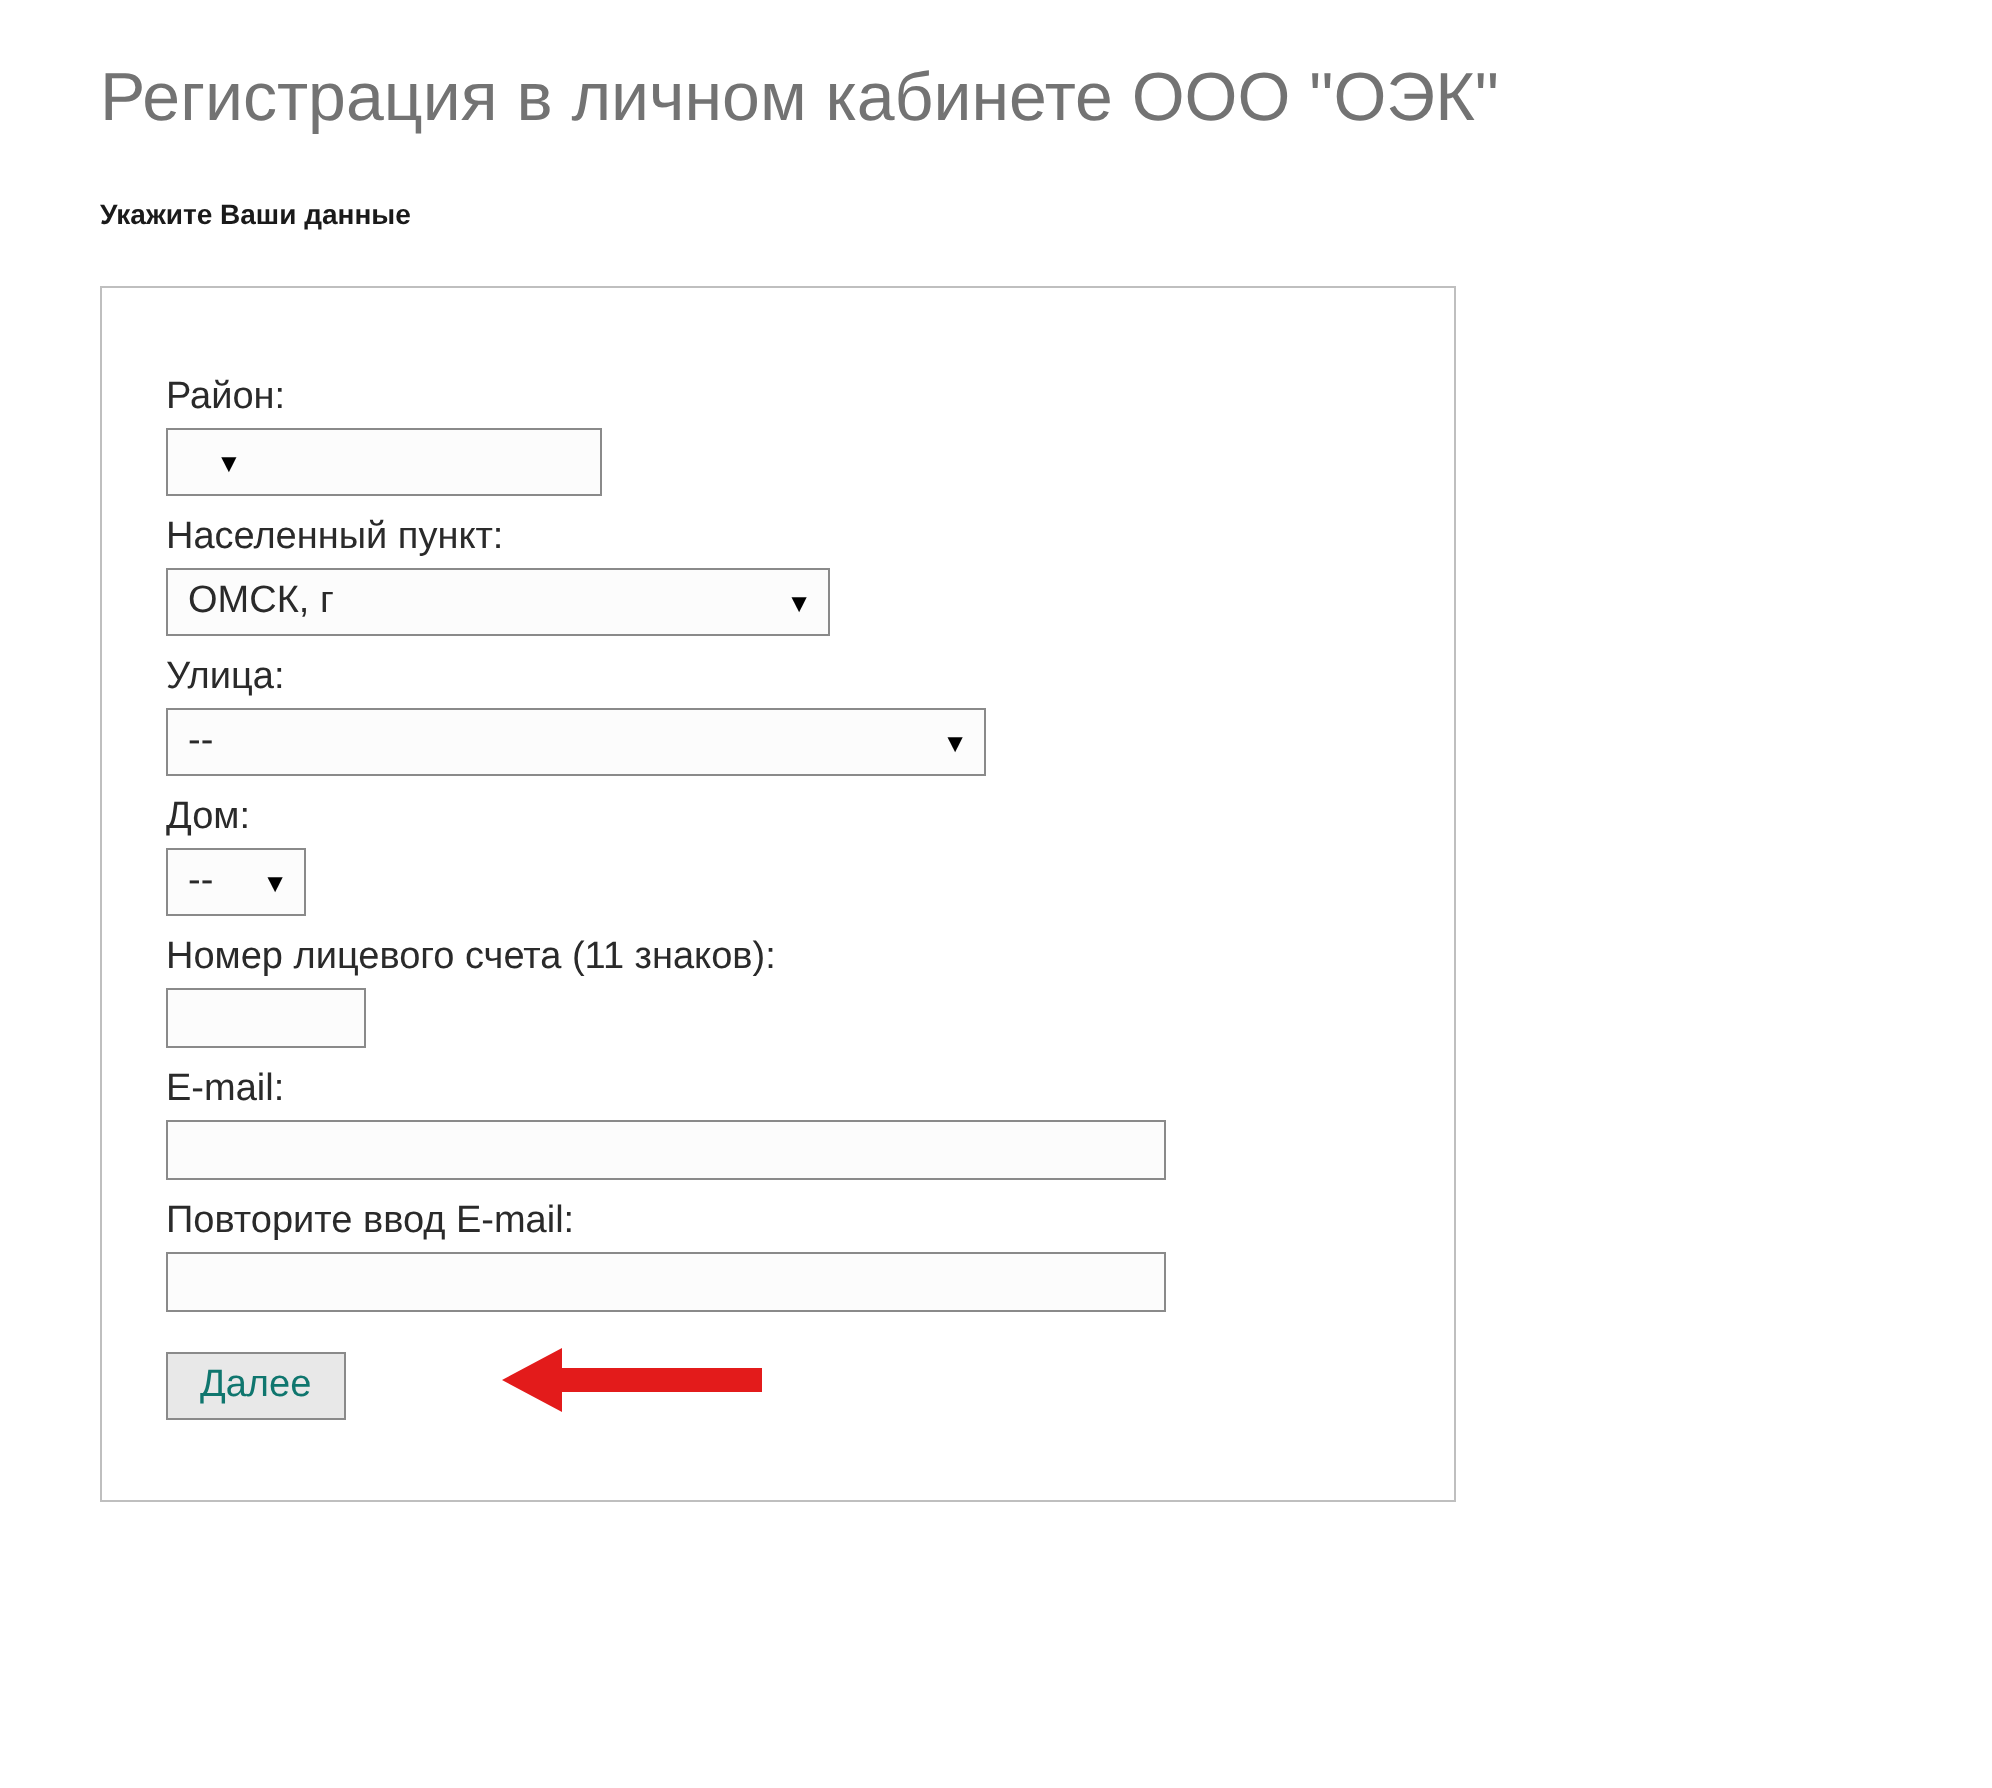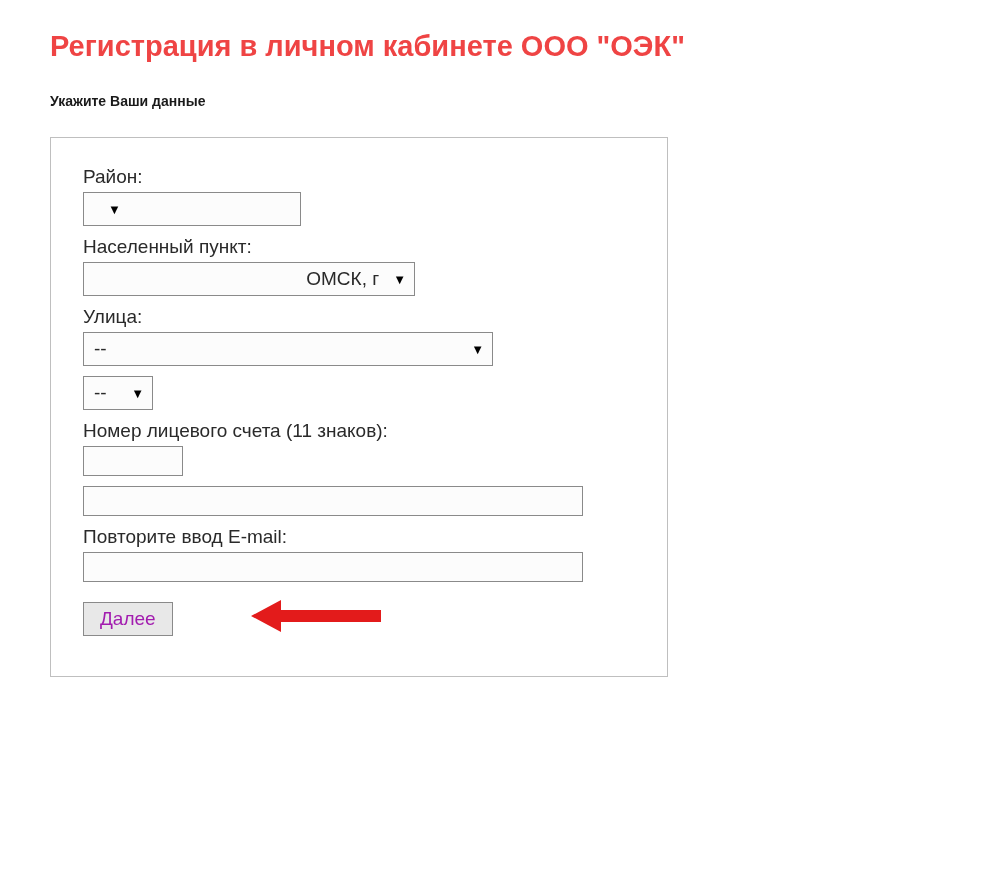--- a/index.html
+++ b/index.html
@@ -7,35 +7,35 @@
       margin: 0;
       padding: 0;
     }
     body {
       font-family: Arial, Helvetica, sans-serif;
       background: #ffffff;
       padding: 30px 50px;
       width: 996px;
     }
     h1 {
-      font-size: 29px;
-      font-weight: bold;
-      color: #ef4444;
+      font-size: 34px;
+      font-weight: normal;
+      color: #737373;
       margin-bottom: 30px;
     }
     h2 {
       font-size: 14px;
       font-weight: bold;
       color: #1a1a1a;
       margin-bottom: 28px;
     }
     .form-box {
       border: 1px solid #bfbfbf;
-      padding: 28px 32px 40px 32px;
-      width: 618px;
+      padding: 44px 32px 40px 32px;
+      width: 678px;
       position: relative;
     }
     .field-group {
       margin-bottom: 10px;
     }
     .field-label {
       font-size: 19px;
       color: #2a2a2a;
       margin-bottom: 4px;
       display: block;
@@ -55,41 +55,41 @@
       flex: 1;
       white-space: nowrap;
       overflow: hidden;
     }
     .select-wrap .caret {
       margin-left: 14px;
       font-size: 13px;
       color: #000;
     }
     .w-district { width: 218px; }
-    .w-settlement { width: 332px; text-align: right; }
+    .w-settlement { width: 332px; }
     .w-street { width: 410px; }
     .w-house { width: 70px; }
     .text-input {
       border: 1px solid #8a8a8a;
       background: #fcfcfc;
       height: 30px;
       padding: 0 6px;
       font-size: 19px;
       color: #2a2a2a;
     }
     .w-account { width: 100px; }
     .w-email { width: 500px; }
     .submit-btn {
       margin-top: 10px;
       border: 1px solid #8a8a8a;
       background: #e8e8e8;
       height: 34px;
       padding: 0 16px;
       font-size: 19px;
-      color: #a21caf;
+      color: #0f766e;
       cursor: pointer;
       font-family: inherit;
     }
     .arrow {
       position: absolute;
       left: 200px;
       bottom: 40px;
       pointer-events: none;
     }
   </style>
@@ -118,32 +118,34 @@
 
   <div class="field-group">
     <span class="field-label">Улица:</span>
     <div class="select-wrap w-street">
       <span class="sel-text">--</span>
       <span class="caret">▼</span>
     </div>
   </div>
 
   <div class="field-group">
+    <span class="field-label">Дом:</span>
     <div class="select-wrap w-house">
       <span class="sel-text">--</span>
       <span class="caret">▼</span>
     </div>
   </div>
 
   <div class="field-group">
     <span class="field-label">Номер лицевого счета (11 знаков):</span>
     <input type="text" class="text-input w-account" value="" style="">
   </div>
 
   <div class="field-group">
+    <span class="field-label">E-mail:</span>
     <input type="text" class="text-input w-email" value="" style="">
   </div>
 
   <div class="field-group">
     <span class="field-label">Повторите ввод E-mail:</span>
     <input type="text" class="text-input w-email" value="" style="">
   </div>
 
   <button class="submit-btn">Далее</button>
 

